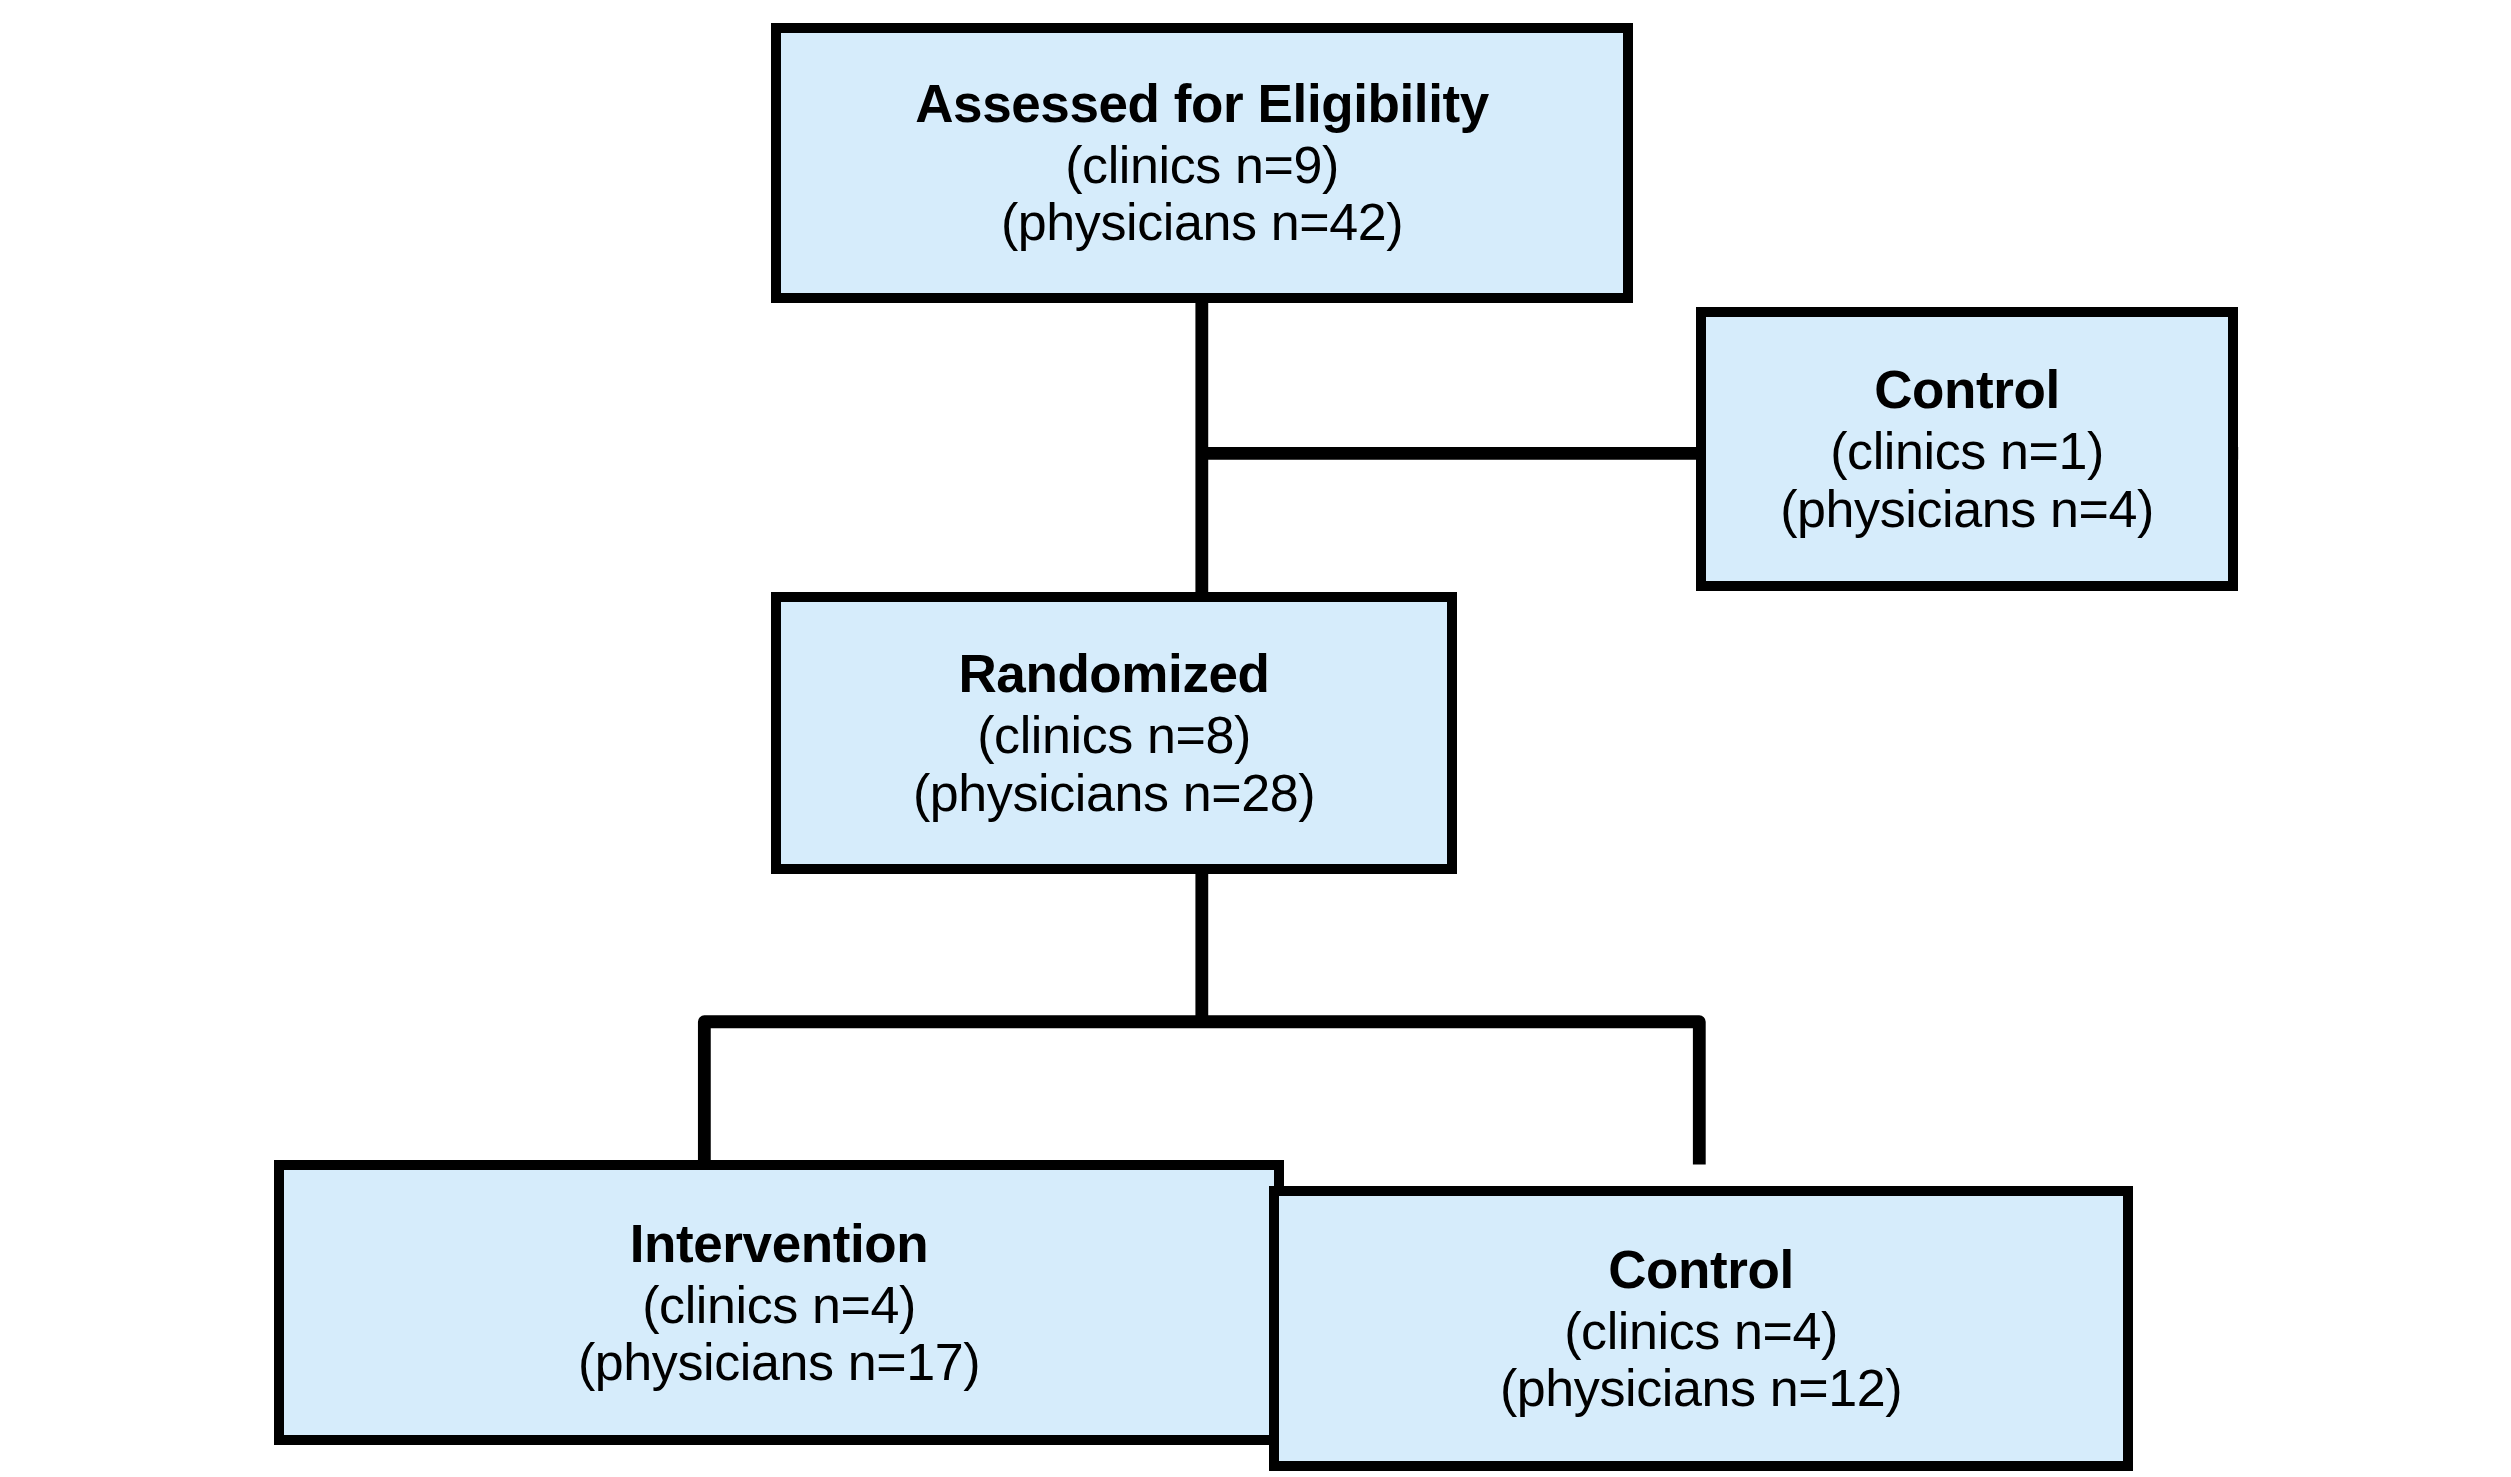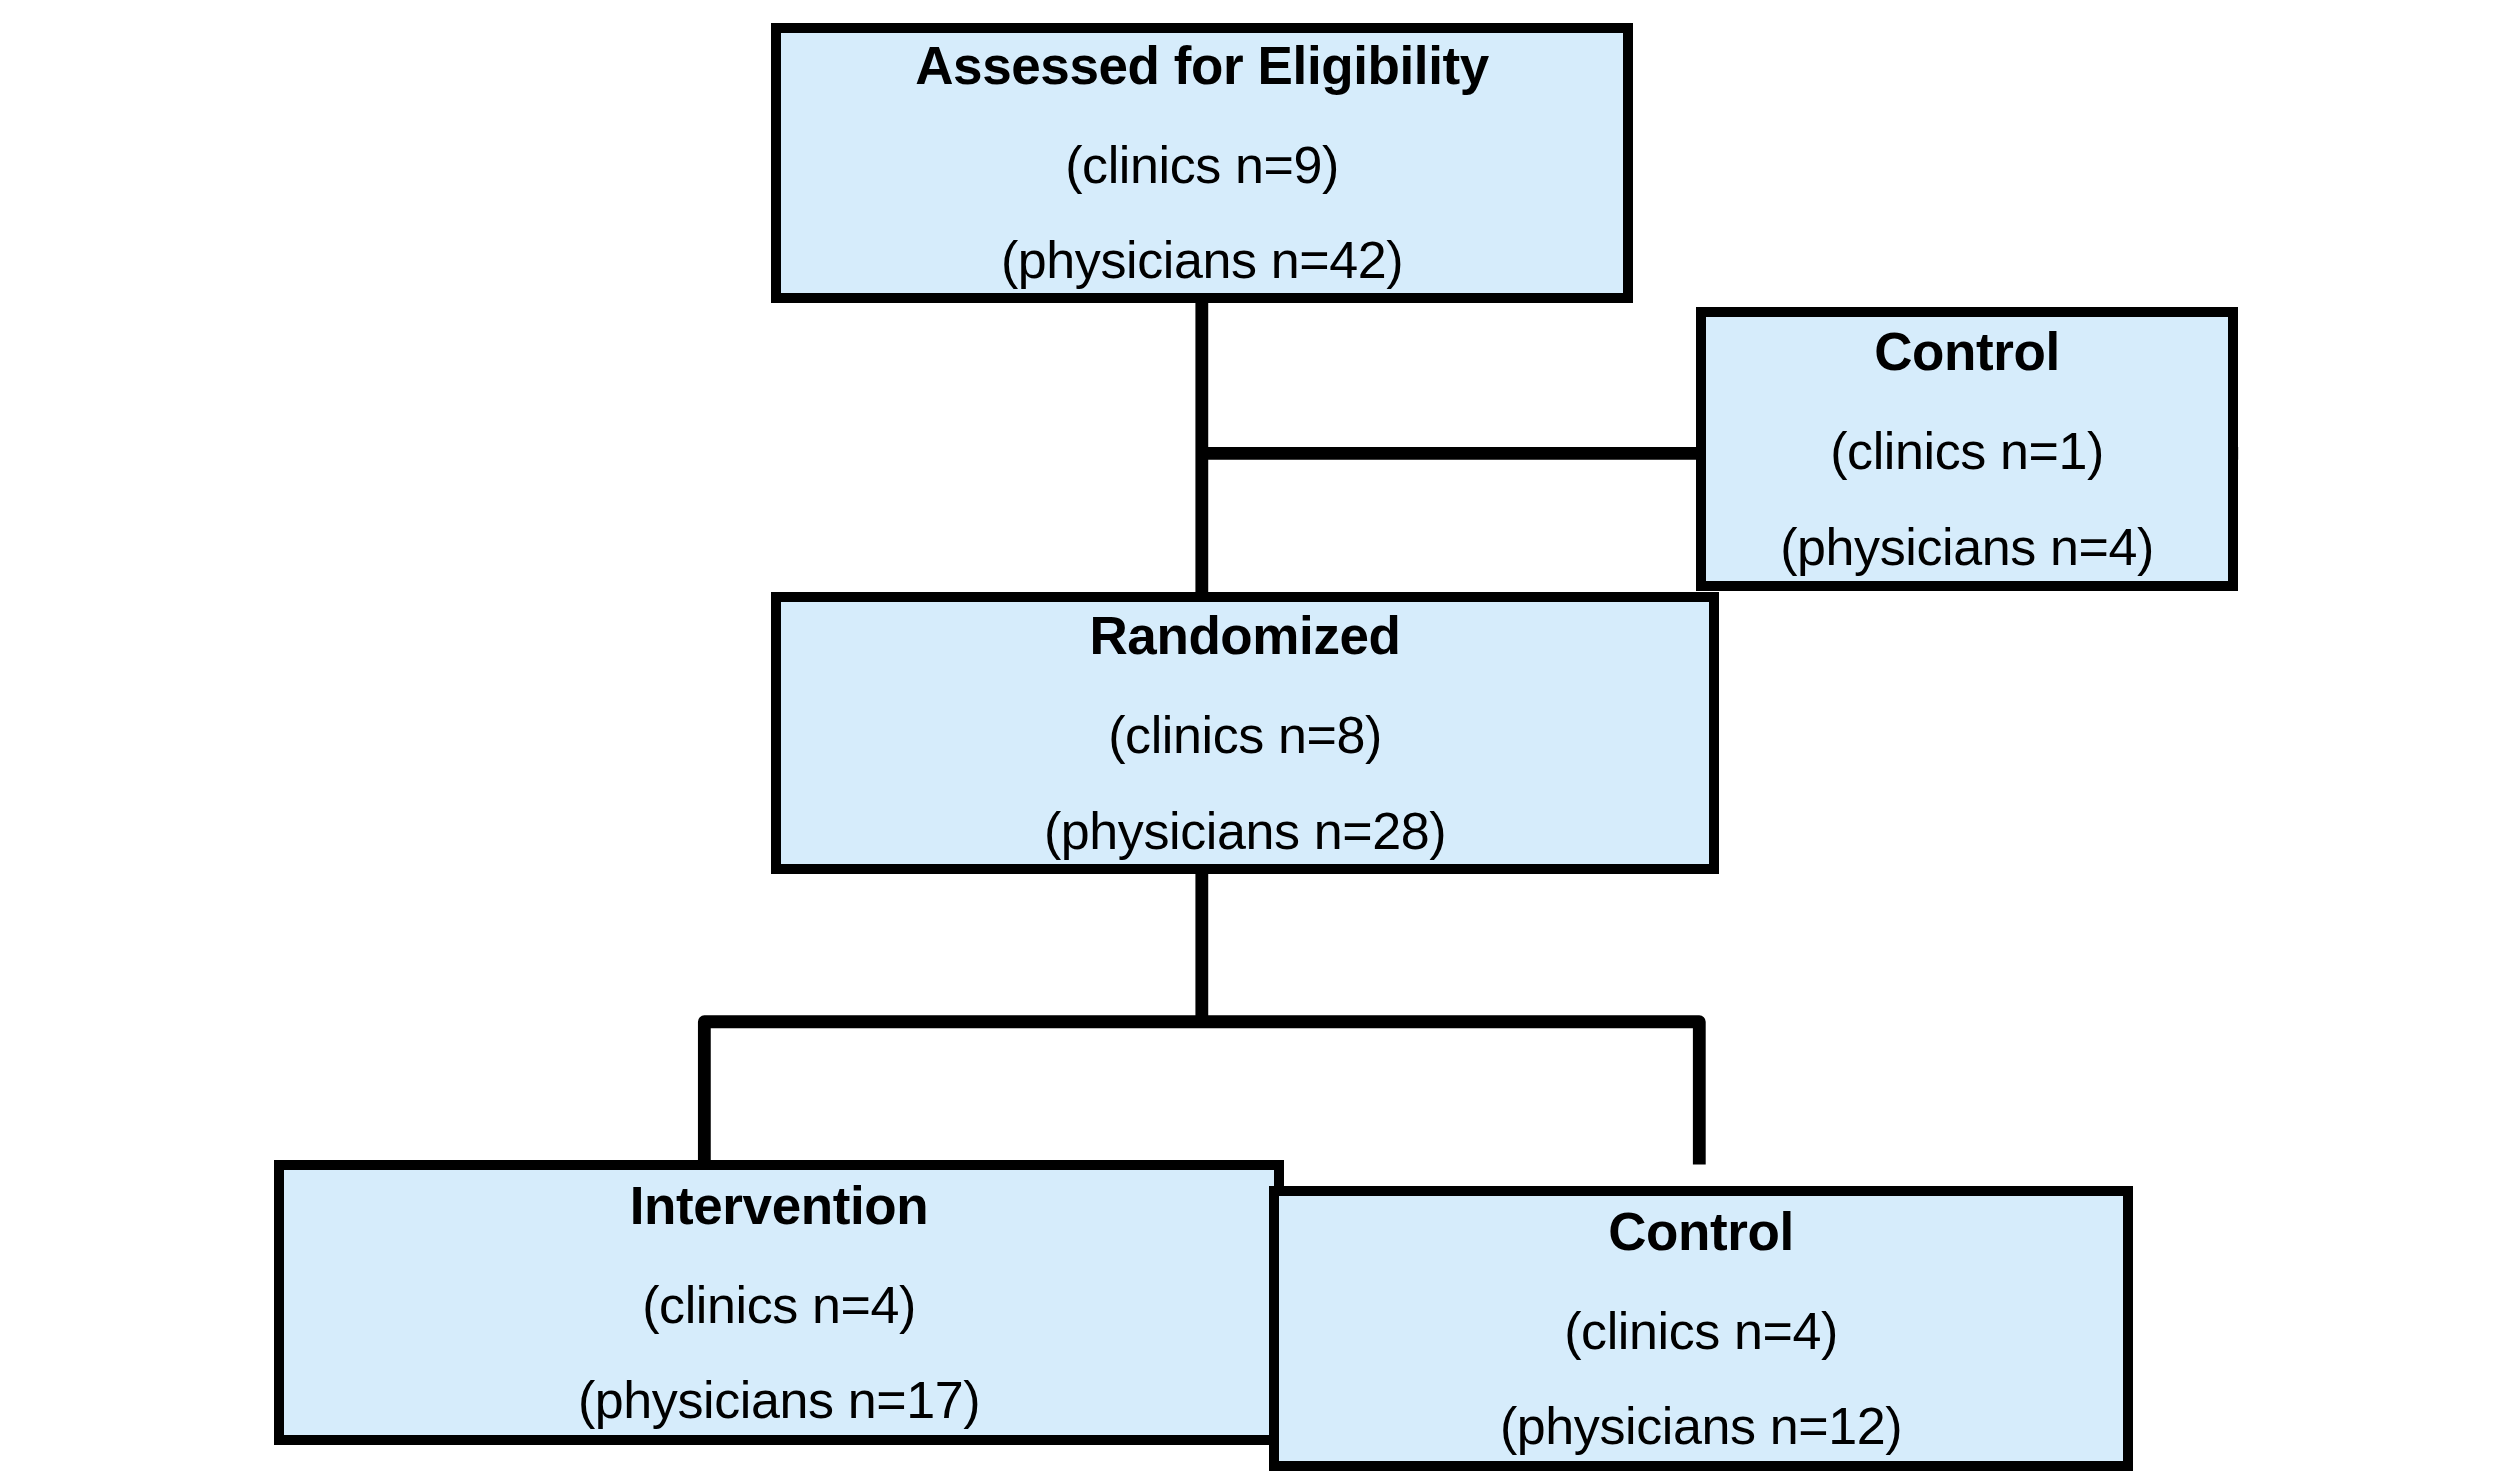--- a/index.html
+++ b/index.html
@@ -30,40 +30,39 @@
     position: absolute;
     box-sizing: border-box;
     background: #d6ecfb;
     border: 10.8px solid #000000;
     display: flex;
     flex-direction: column;
     align-items: center;
     justify-content: center;
     color: #000000;
     line-height: 1.04;
-    gap: 38px;
   }
   .node-title {
     font-weight: bold;
     font-size: 53px;
     letter-spacing: -0.4px;
     margin-bottom: 3.9px;
     white-space: nowrap;
   }
   .node-line {
     font-weight: normal;
     font-size: 52px;
     letter-spacing: -0.4px;
     white-space: nowrap;
     margin-top: 3px;
   }
   
   #node-assessed   { left: 771px;  top: 22.7px;   width: 862px; height: 280px; }
   #node-declined   { left: 1696px; top: 307px;  width: 542px; height: 284px; }
-  #node-randomized { left: 771px;  top: 592px;  width: 948px; height: 282px; }
+  #node-randomized { left: 771px;  top: 592px;  width: 686px; height: 282px; }
   #node-intervention { left: 274px;  top: 1160px; width: 1010px; height: 285px; }
   #node-control    { left: 1269px; top: 1160px; width: 864px; height: 285px; margin-top: 26px; }
 </style>
 </head>
 <body>
 
 <div id="diagram-root">
 
   <svg id="flow-svg" viewBox="0 0 2550 1500">
     <g fill="none" stroke="#000000" stroke-width="13" stroke-linecap="butt" stroke-linejoin="round">

